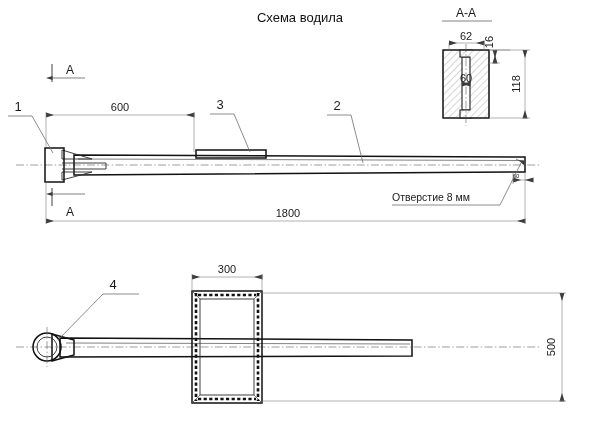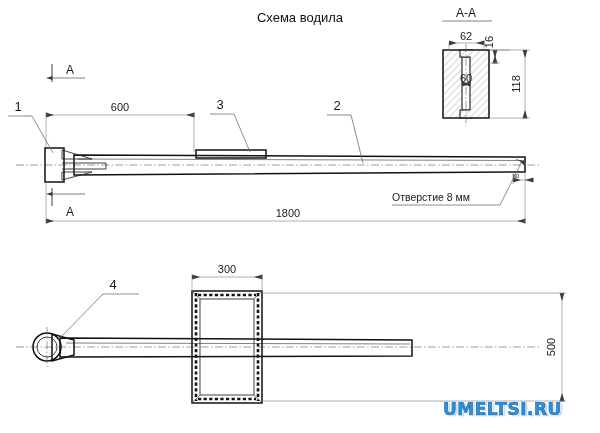--- a/index.html
+++ b/index.html
@@ -262,15 +262,14 @@
 
       <g>
         <text class="dwg-text part-num" x="113" y="289" text-anchor="middle">4</text>
         <line class="leader" x1="103" y1="294" x2="139" y2="294"></line>
         <line class="leader" x1="103" y1="294" x2="58" y2="340"></line>
       </g>
     </g>
 
   </svg>
 
-  <div class="watermark">UMELTSI.RU</div>
 
 </div>
 
 </body></html>

